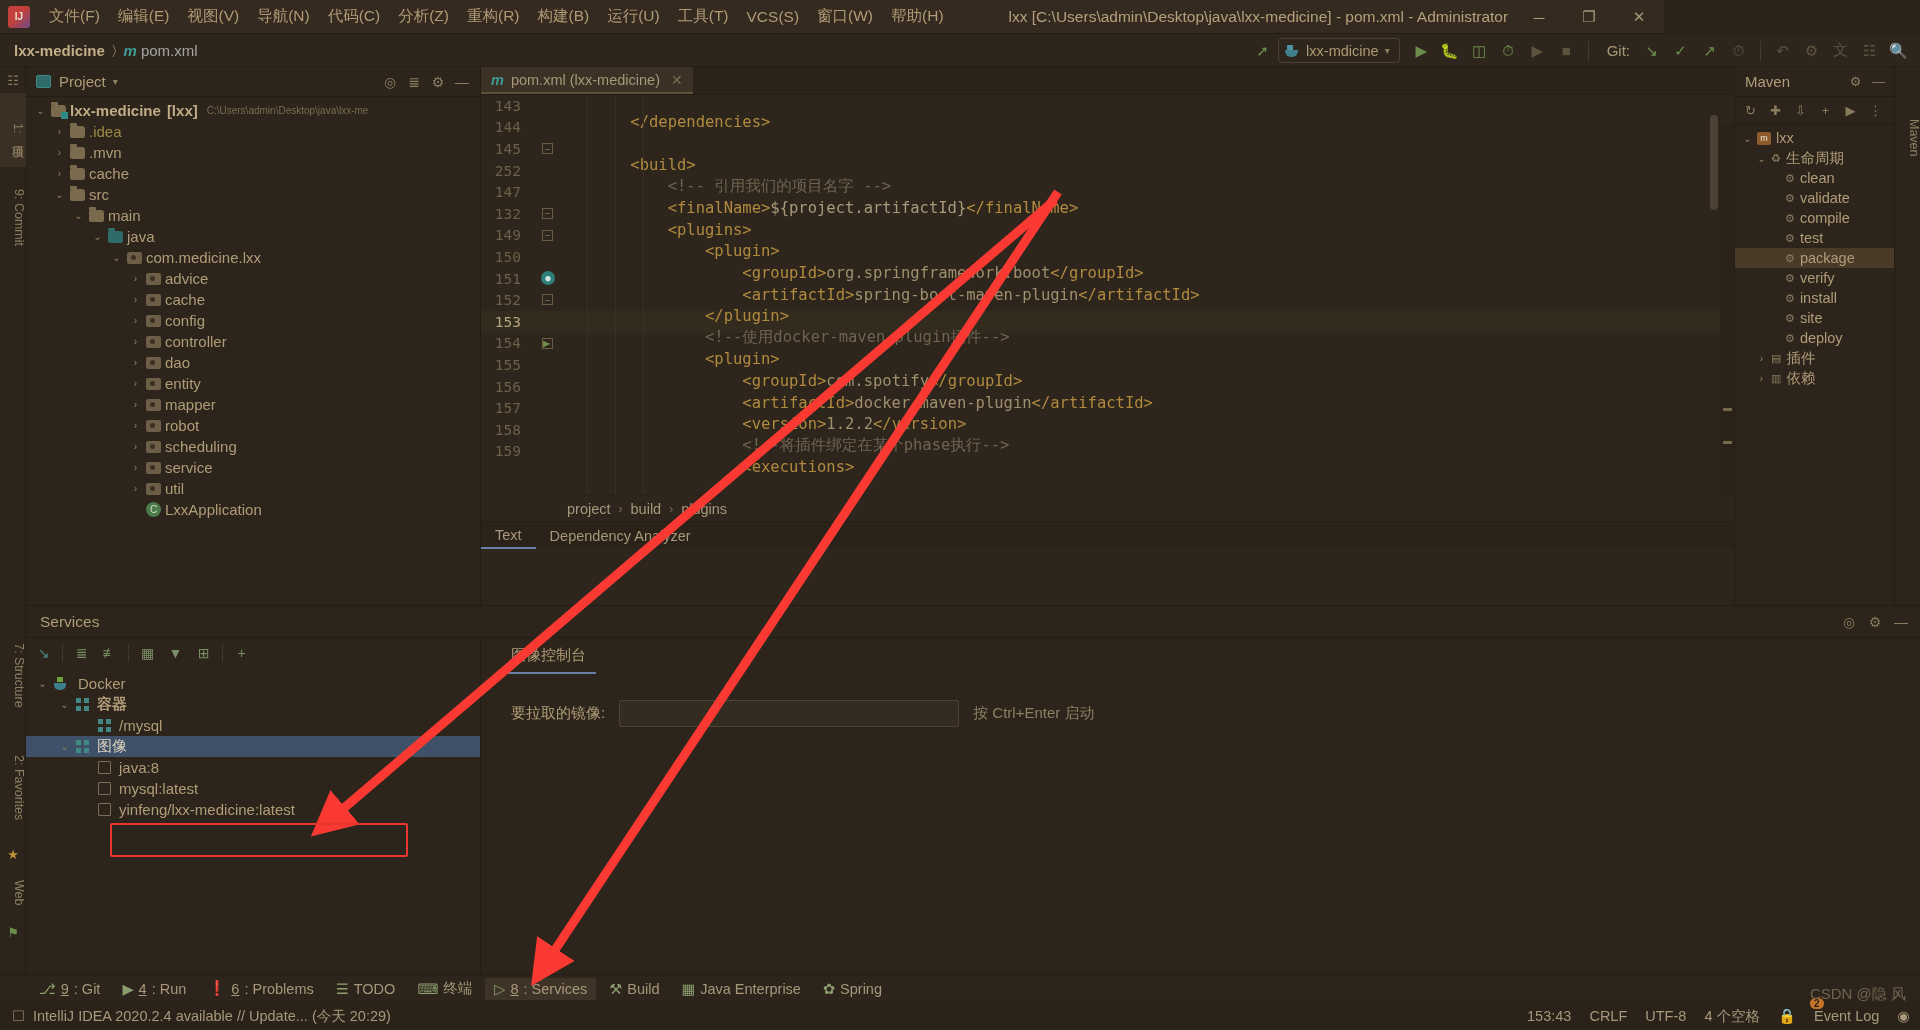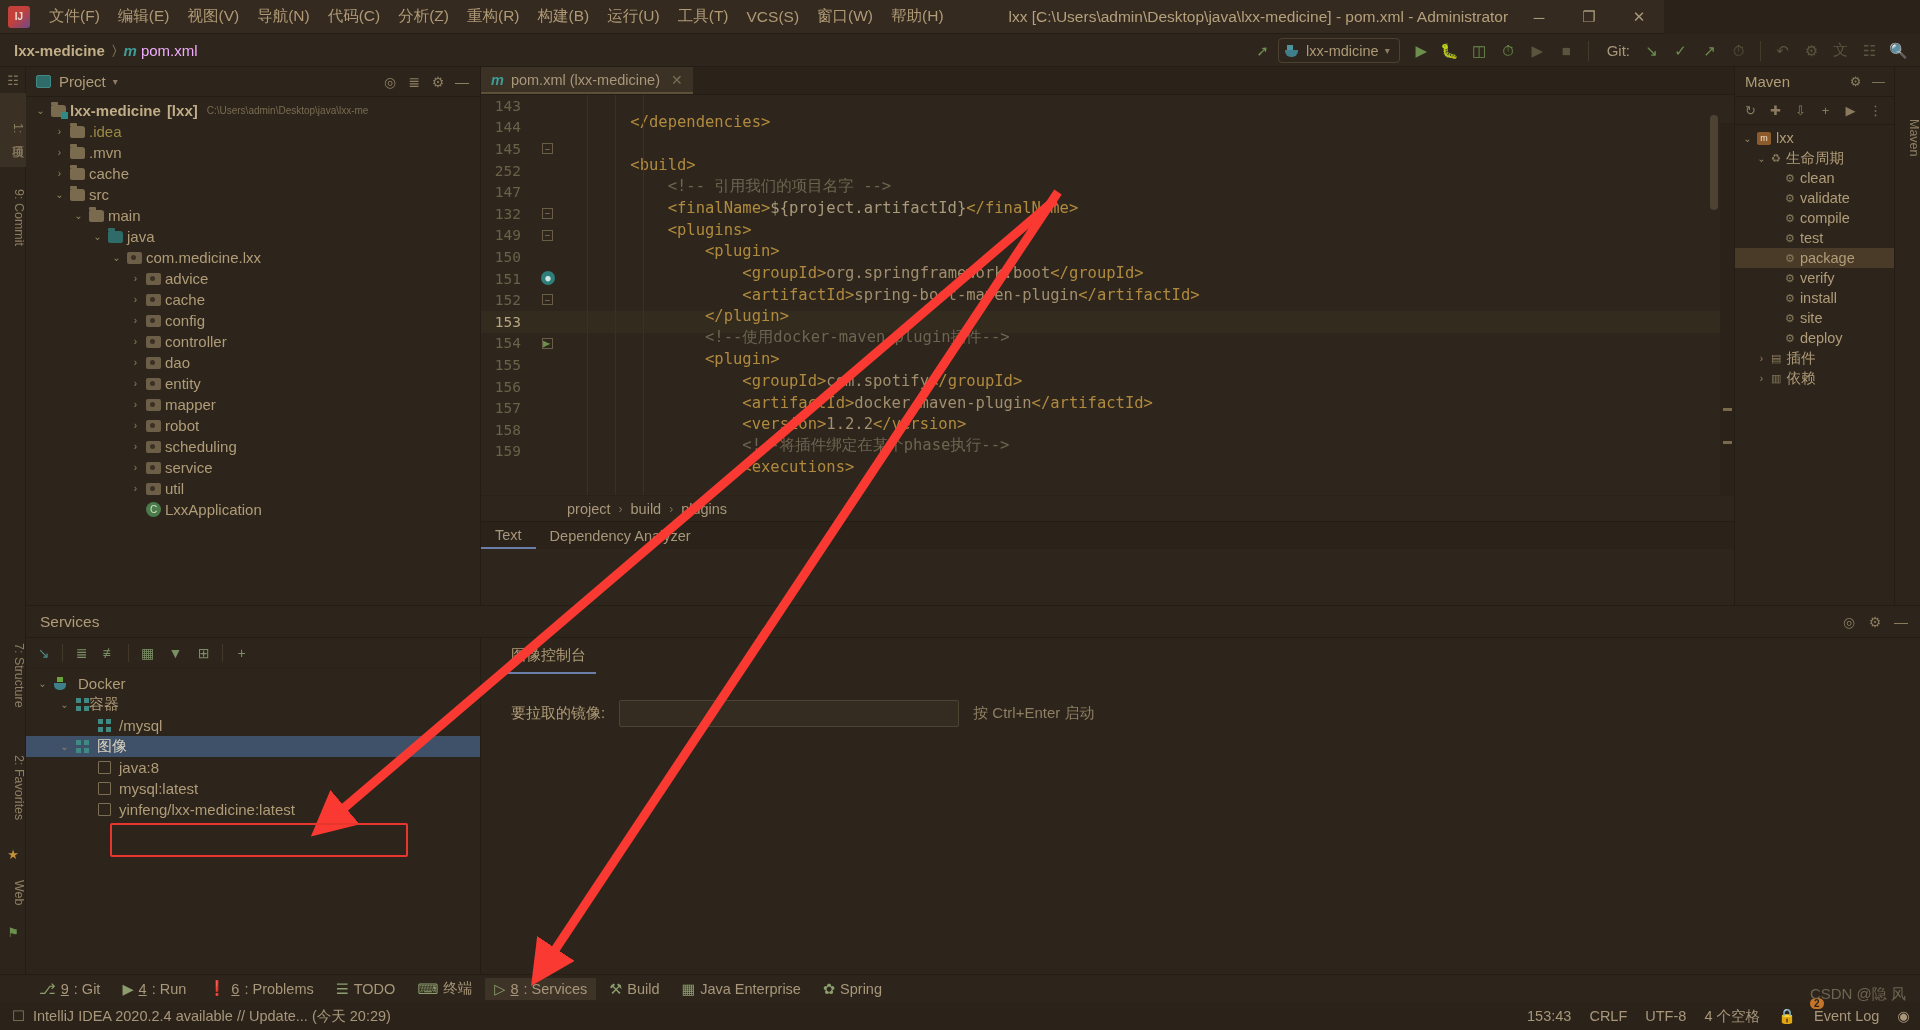--- a/index.html
+++ b/index.html
@@ -50,21 +50,21 @@
   
   .navbar {
     position: absolute; left: 0; top: 34px; width: 1920px; height: 33px;
     background: #2e261c; display: flex; align-items: center;
     border-bottom: 1px solid #241d15;
   }
   .crumb { display: flex; align-items: center; padding-left: 14px; font-size: 15px; }
   .crumb b { color: #c2ae88; font-weight: 700; }
   .crumb .sep { color: #7e6e53; margin: 0 7px; font-size: 14px; }
   .crumb .mfile { color: #3f9b96; font-style: italic; font-weight: bold; margin-right: 4px; }
-  .crumb .fname { color: #f0abfc; }
+  .crumb .fname { color: #a3a3a3; }
 
   .tb-right {
     position: absolute; right: 8px; top: 0; height: 33px;
     display: flex; align-items: center; gap: 2px;
   }
   .tb-icon {
     width: 27px; height: 25px; display: flex; align-items: center;
     justify-content: center; color: #6d8f4e; font-size: 15px;
   }
   .tb-icon.dim { color: #5d5440; }
@@ -763,21 +763,21 @@
         </div>
         <div id="svc-tree" style="padding-top:5px;">
             <div class="srow" style="padding-left: 10px;">
               <span class="tarrow">⌄</span>
               <span class="dock-ico" style="margin-left: 5px;"></span>
               <span style="margin-left: 8px;">Docker</span>
             </div>
             <div class="srow" style="padding-left: 32px;">
               <span class="tarrow">⌄</span>
               <span class="grid-ico" style="margin-left: 5px;"></span>
-              <span style="">容器</span>
+              <span style="margin-left: 8px; font-weight: bold;">容器</span>
             </div>
             <div class="srow" style="padding-left: 54px;">
               <span class="tarrow none">·</span>
               <span class="grid-ico" style="margin-left: 5px;"></span>
               <span style="margin-left: 8px;">/mysql</span>
             </div>
             <div class="srow sel" style="padding-left: 32px;">
               <span class="tarrow">⌄</span>
               <span class="grid-ico" style="margin-left: 5px;"></span>
               <span style="margin-left: 8px; color: rgb(221, 211, 191);">图像</span>

